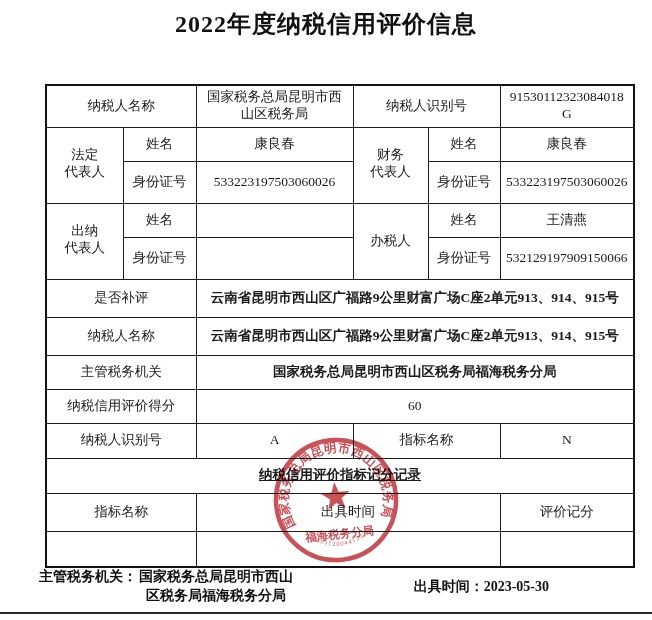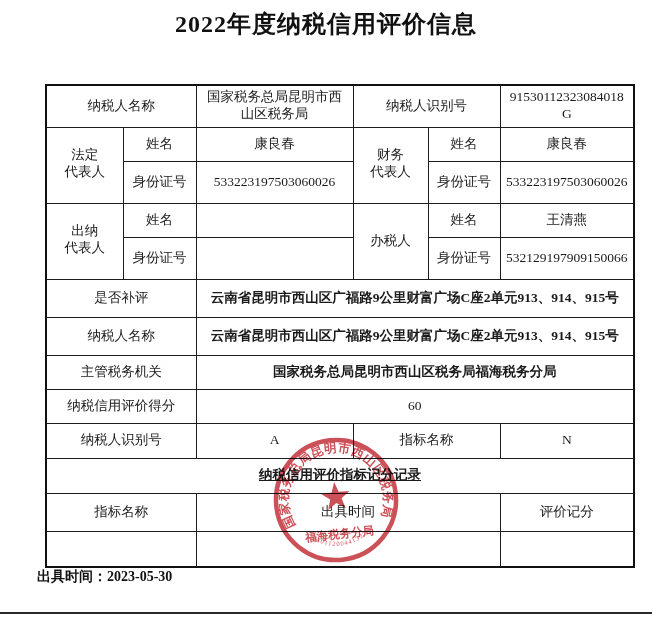--- a/index.html
+++ b/index.html
@@ -126,20 +126,24 @@
   </tr>
   <tr style="height:36px">
     <td colspan="2"></td>
     <td colspan="3"></td>
     <td></td>
   </tr>
 </tbody>
   </table>
 
 <div class="footer">
+  <div class="auth">
+    <span>主管税务机关：</span>
+    <span class="auth-val">国家税务总局昆明市西山区税务局福海税务分局</span>
+  </div>
   <div class="issue">
     <span>出具时间：</span><span>2023-05-30</span>
   </div>
 </div>
 
 <div class="bottom-rule"></div>
 
 <svg class="seal" viewBox="0 0 132 132" xmlns="http://www.w3.org/2000/svg">
   <g fill="#c4383f" stroke="none">
     <circle cx="66" cy="66" r="60" fill="none" stroke="#c4383f" stroke-width="4.5"></circle>

